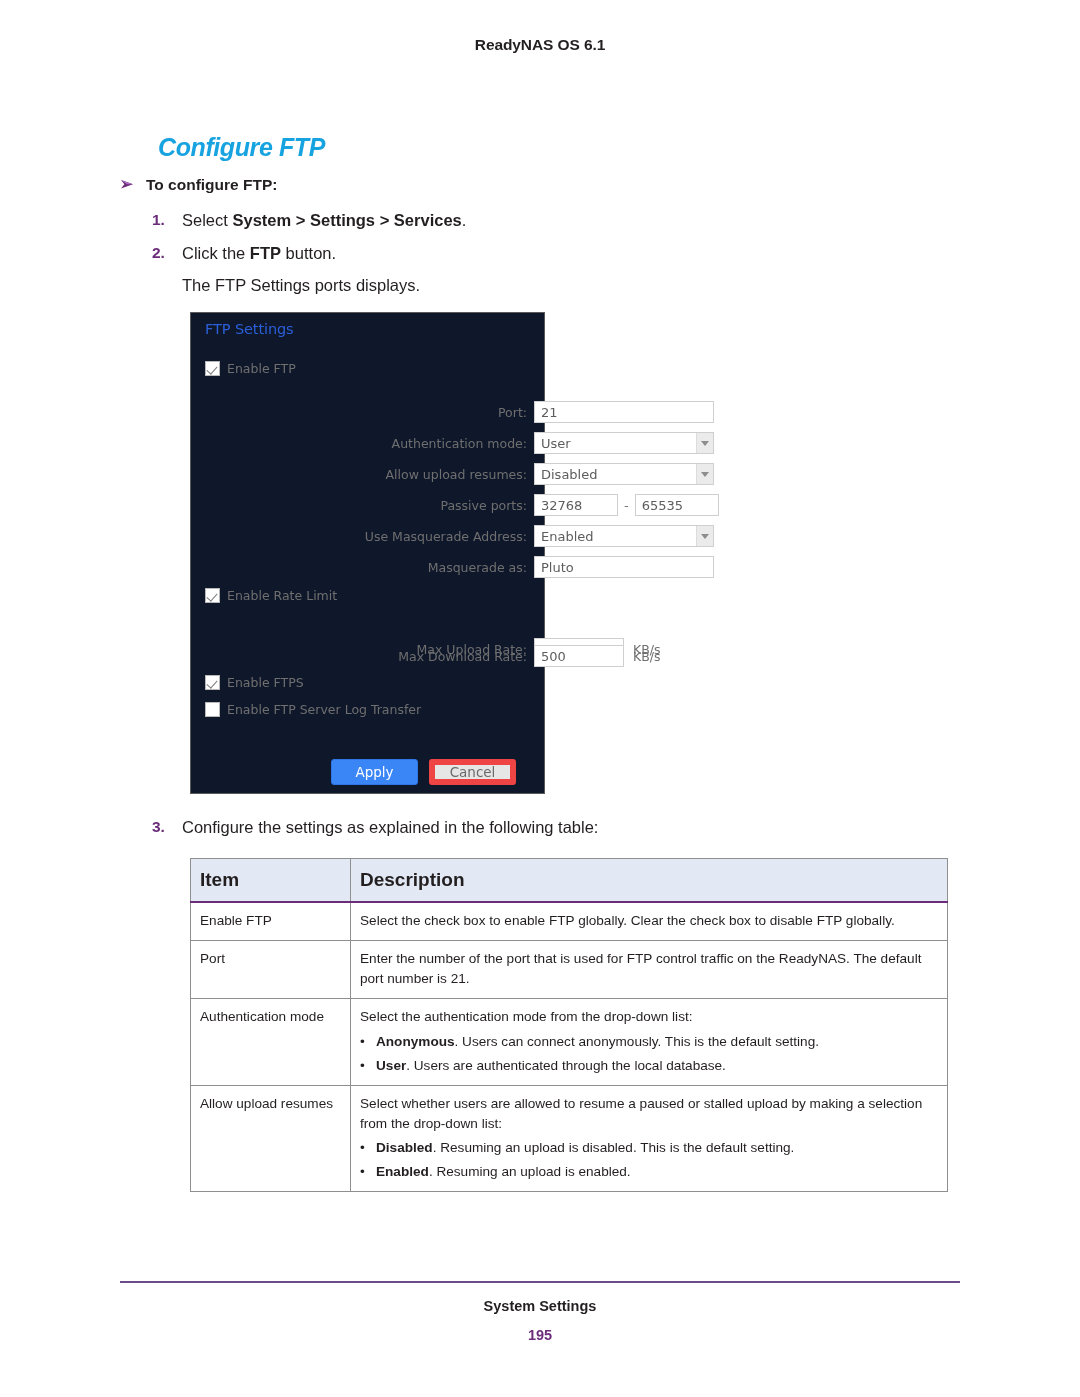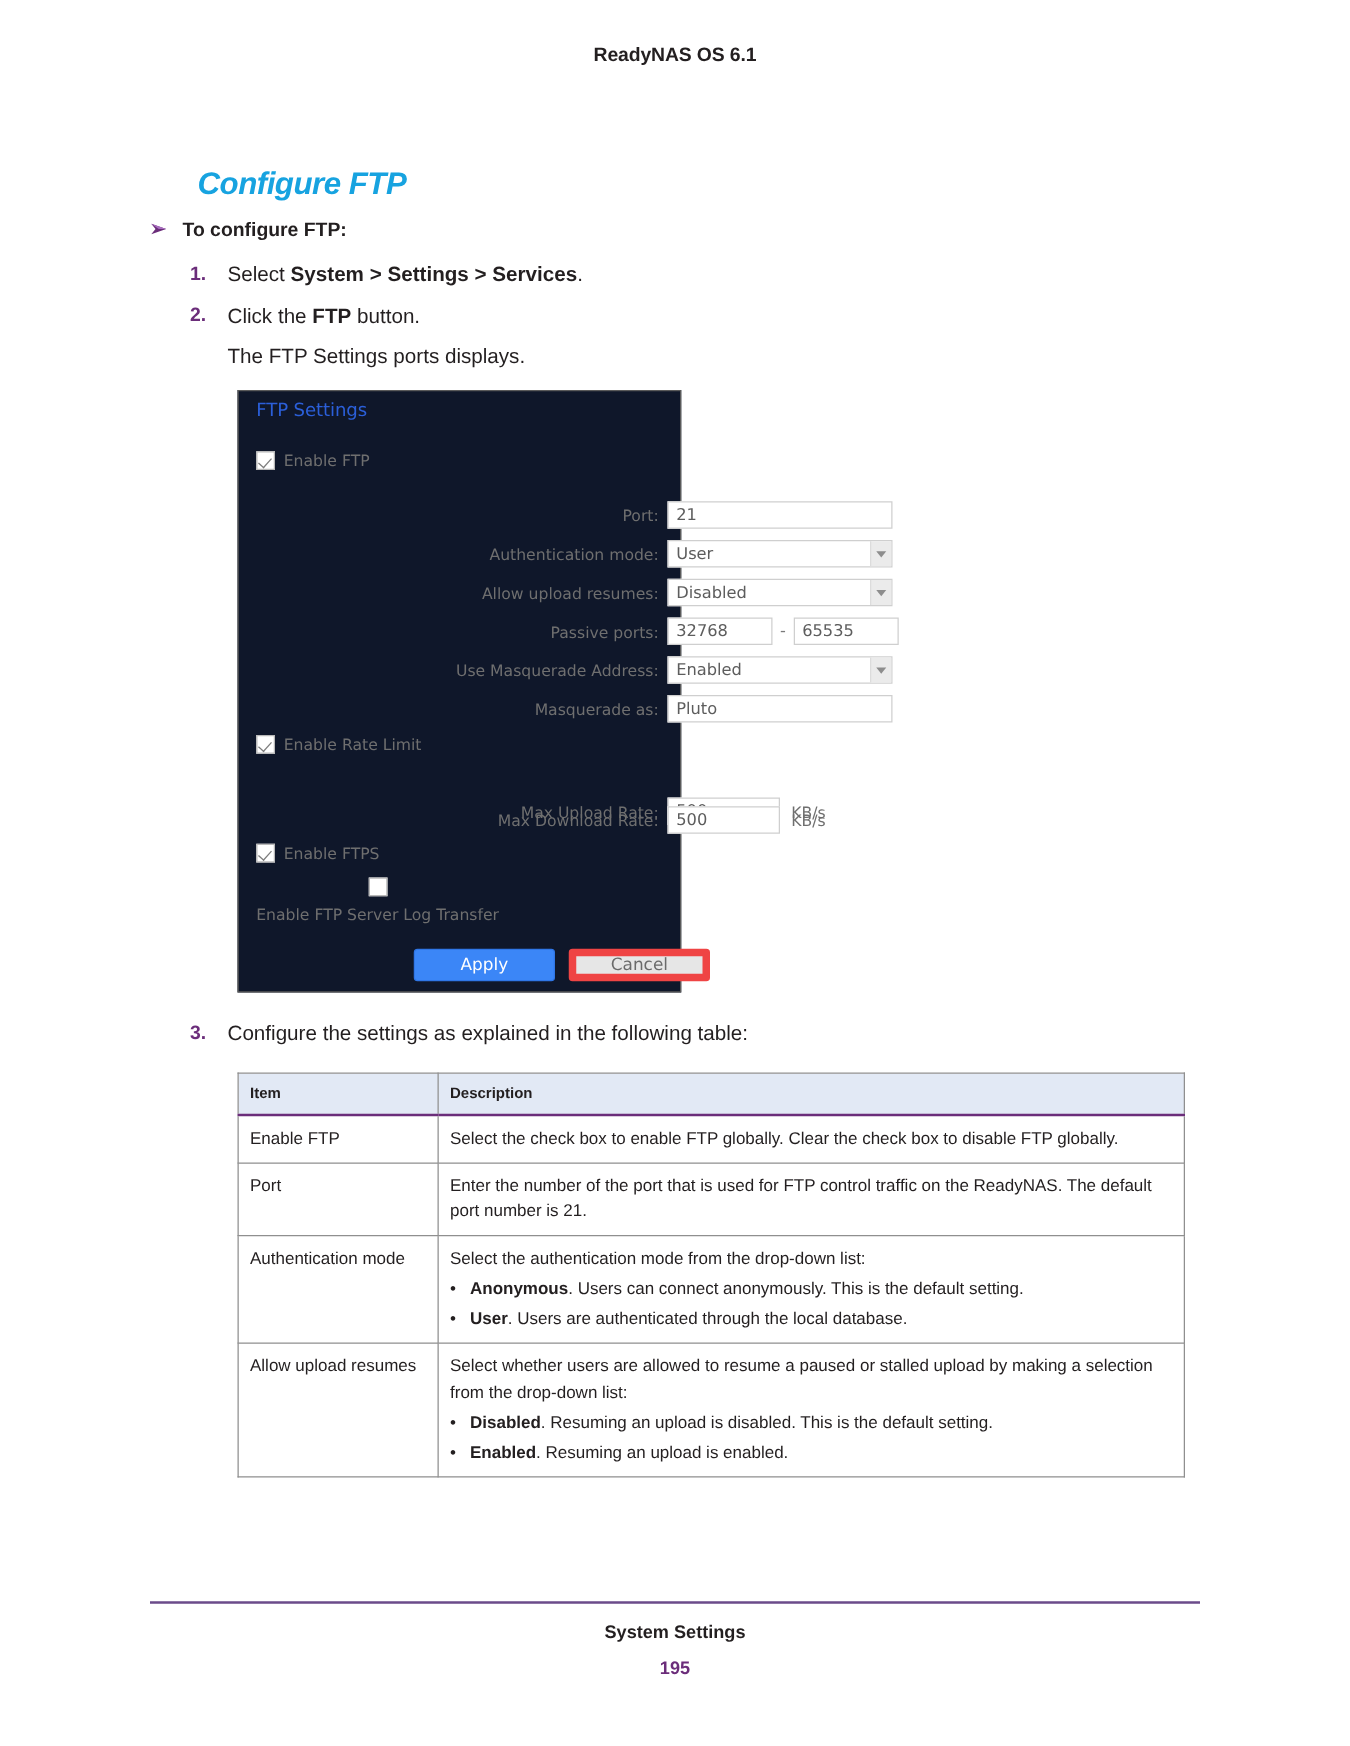--- a/index.html
+++ b/index.html
@@ -110,40 +110,40 @@
   }
   .chev {
     width: 0; height: 0; border-left: 4px solid transparent;
     border-right: 4px solid transparent; border-top: 5px solid #8d8d8d;
   }
   .dash { font-size: 13px; color: #7a7a7a; margin: 0 6px; }
   .unit { font-size: 12.5px; color: #6f6f6f; margin-left: 9px; }
 
   .btn-row { position: absolute; left: 140px; top: 446px; display: flex; gap: 11px; }
   .btn {
-    height: 26px; width: 113px; border-radius: 3px;
+    height: 26px; width: 87px; border-radius: 3px;
     display: flex; align-items: center; justify-content: center;
     font-size: 13.5px;
   }
   .btn-apply { background: #3b86f7; color: #fff; border: 1px solid #2f76e6; }
   .btn-cancel { background: #e6e6e6; color: #6a6a6a; border: 6px solid #ef4444; }
 
   
   .tbl {
     position: absolute; left: 190px; top: 858px;
     width: 758px; border-collapse: collapse;
     font-size: 13.6px; color: #231f20;
   }
   .tbl td, .tbl th {
     border: 1px solid #8f8f8f; vertical-align: top;
     padding: 8px 9px 9px 9px; text-align: left; font-weight: normal;
     line-height: 1.48;
   }
   .tbl thead th {
-    background: #e2e9f5; font-weight: bold; font-size: 12px;
+    background: #e2e9f5; font-weight: bold; font-size: 19px;
     border-bottom: 2px solid #6b2d7a; padding: 7px 9px;
   }
   .tbl .c1 { width: 160px; }
   .tbl ul { margin: 3px 0 0 0; padding: 0; list-style: none; }
   .tbl li { display: flex; margin-top: 4px; }
   .tbl li .bul { width: 16px; flex: 0 0 16px; }
   .tbl li .li-txt { display: block; }
   .tbl b { font-weight: bold; }
 
   
@@ -280,21 +280,21 @@
         <span class="inp w-rate">500</span>
         <span class="unit">KB/s</span>
       </span>
     </div>
 
     <div class="cb-row" style="left:14px; top:362px;">
       <span class="cbox checked"></span>
       <span class="cb-label">Enable FTPS</span>
     </div>
 
-    <div class="cb-row" style="left:14px; top:389px;flex-direction:column;">
+    <div class="cb-row" style="left:14px; top:389px;">
       <span class="cbox"></span>
       <span class="cb-label">Enable FTP Server Log Transfer</span>
     </div>
 
     <div class="btn-row">
       <span class="btn btn-apply">Apply</span>
       <span class="btn btn-cancel">Cancel</span>
     </div>
   </div>
 

